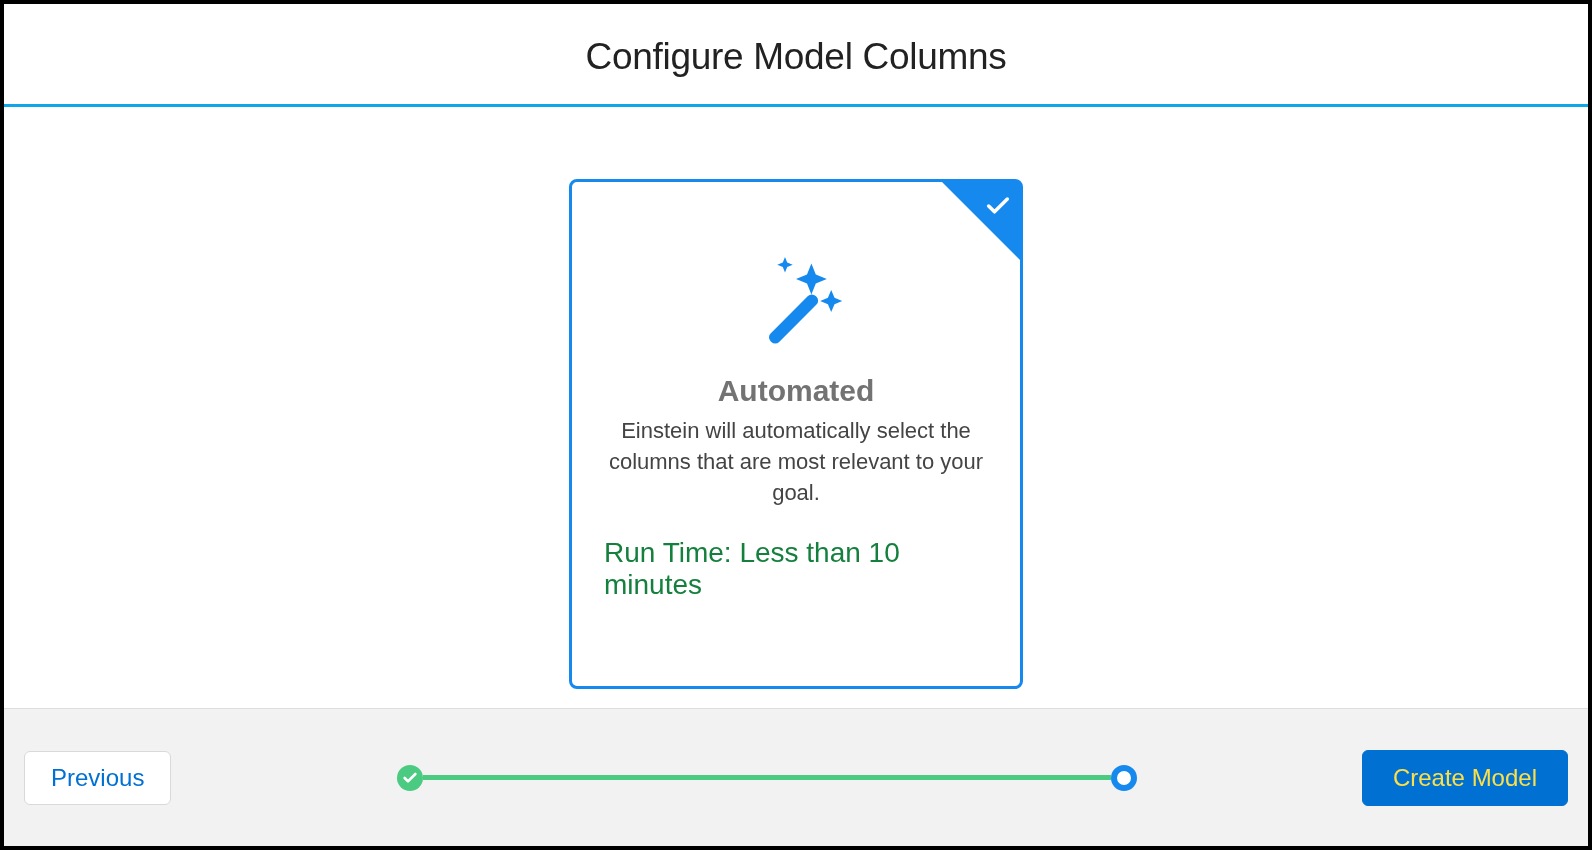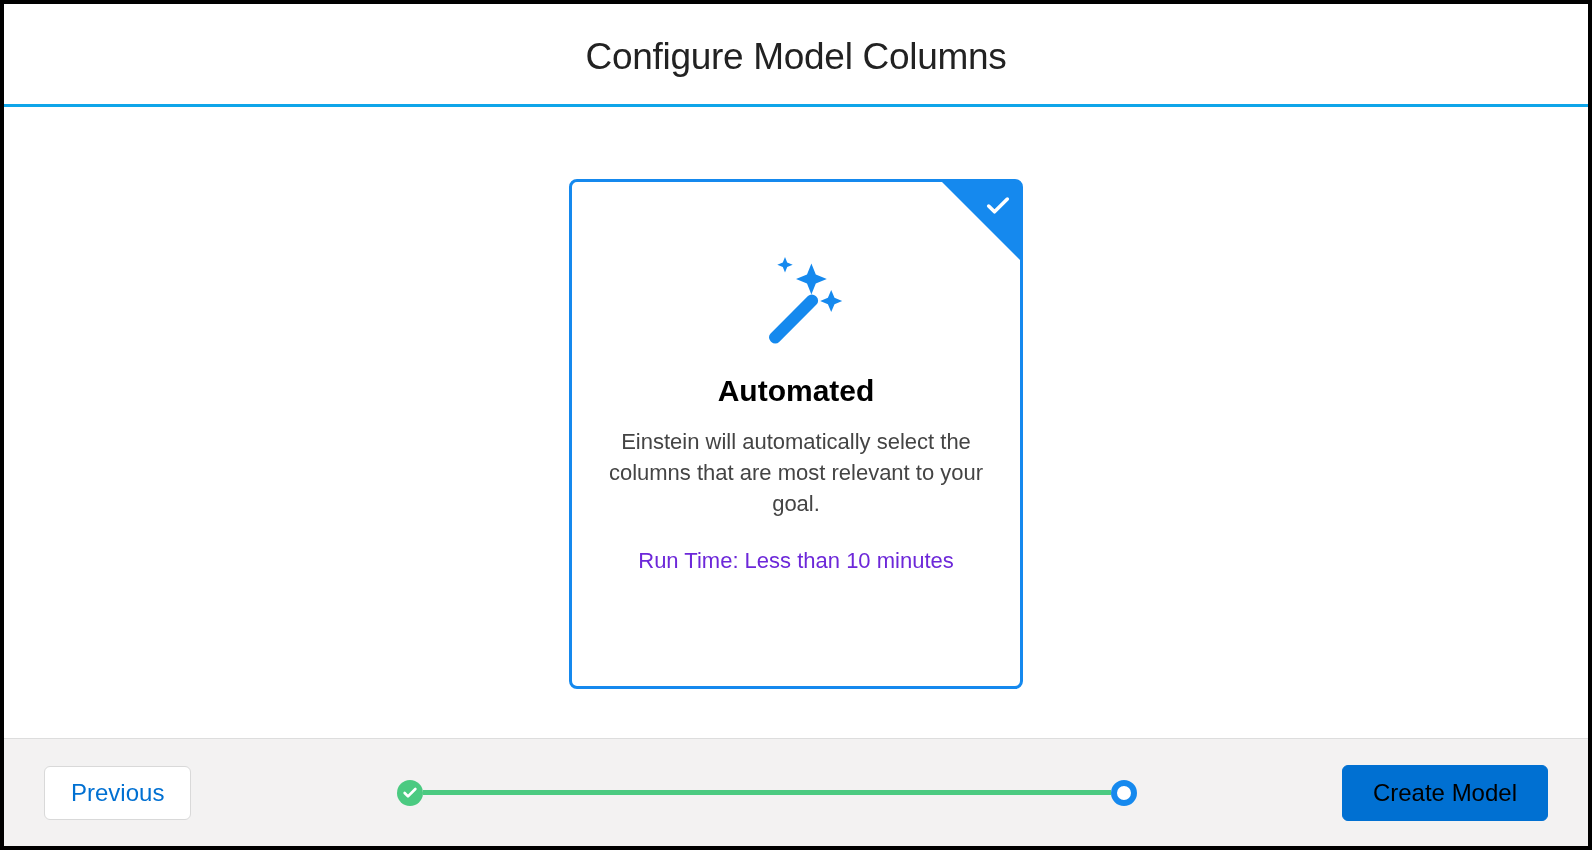--- a/index.html
+++ b/index.html
@@ -71,62 +71,62 @@
     .card-icon-wrap {
       height: 192px;
       display: flex;
       align-items: flex-end;
       justify-content: center;
       padding-bottom: 18px;
     }
     .card-title {
       font-size: 30px;
       font-weight: 700;
-      color: #000000;
-      margin-bottom: 18px;
+      color: #737373;
       text-align: center;
     }
     .card-desc {
       font-size: 22px;
       color: #444;
       text-align: center;
       line-height: 1.42;
       margin-bottom: 28px;
       font-weight: 400;
+      margin-top: 7px;
     }
     .card-runtime {
-      font-size: 22px;
-      color: #6d28d9;
+      font-size: 28px;
+      color: #15803d;
       text-align: left;
       font-weight: 400;
     }
     .footer {
       background: #f3f2f2;
       border-top: 1px solid #ddd;
-      padding: 20px 40px;
+      padding: 20px 20px;
       display: flex;
       align-items: center;
       justify-content: space-between;
-      height: 108px;
+      height: 138px;
     }
     .btn-previous {
       background: #fff;
       border: 1px solid #d9d9d9;
       border-radius: 6px;
       color: #0070d2;
       font-size: 24px;
       padding: 12px 26px;
       cursor: pointer;
       font-weight: 400;
     }
     .btn-create {
       background: #0070d2;
       border: 1px solid #0070d2;
       border-radius: 6px;
-      color: #000000;
+      color: #fde047;
       font-size: 24px;
       padding: 13px 30px;
       cursor: pointer;
       font-weight: 400;
       text-align: right;
     }
     .progress-wrap {
       flex: 1;
       display: flex;
       align-items: center;

